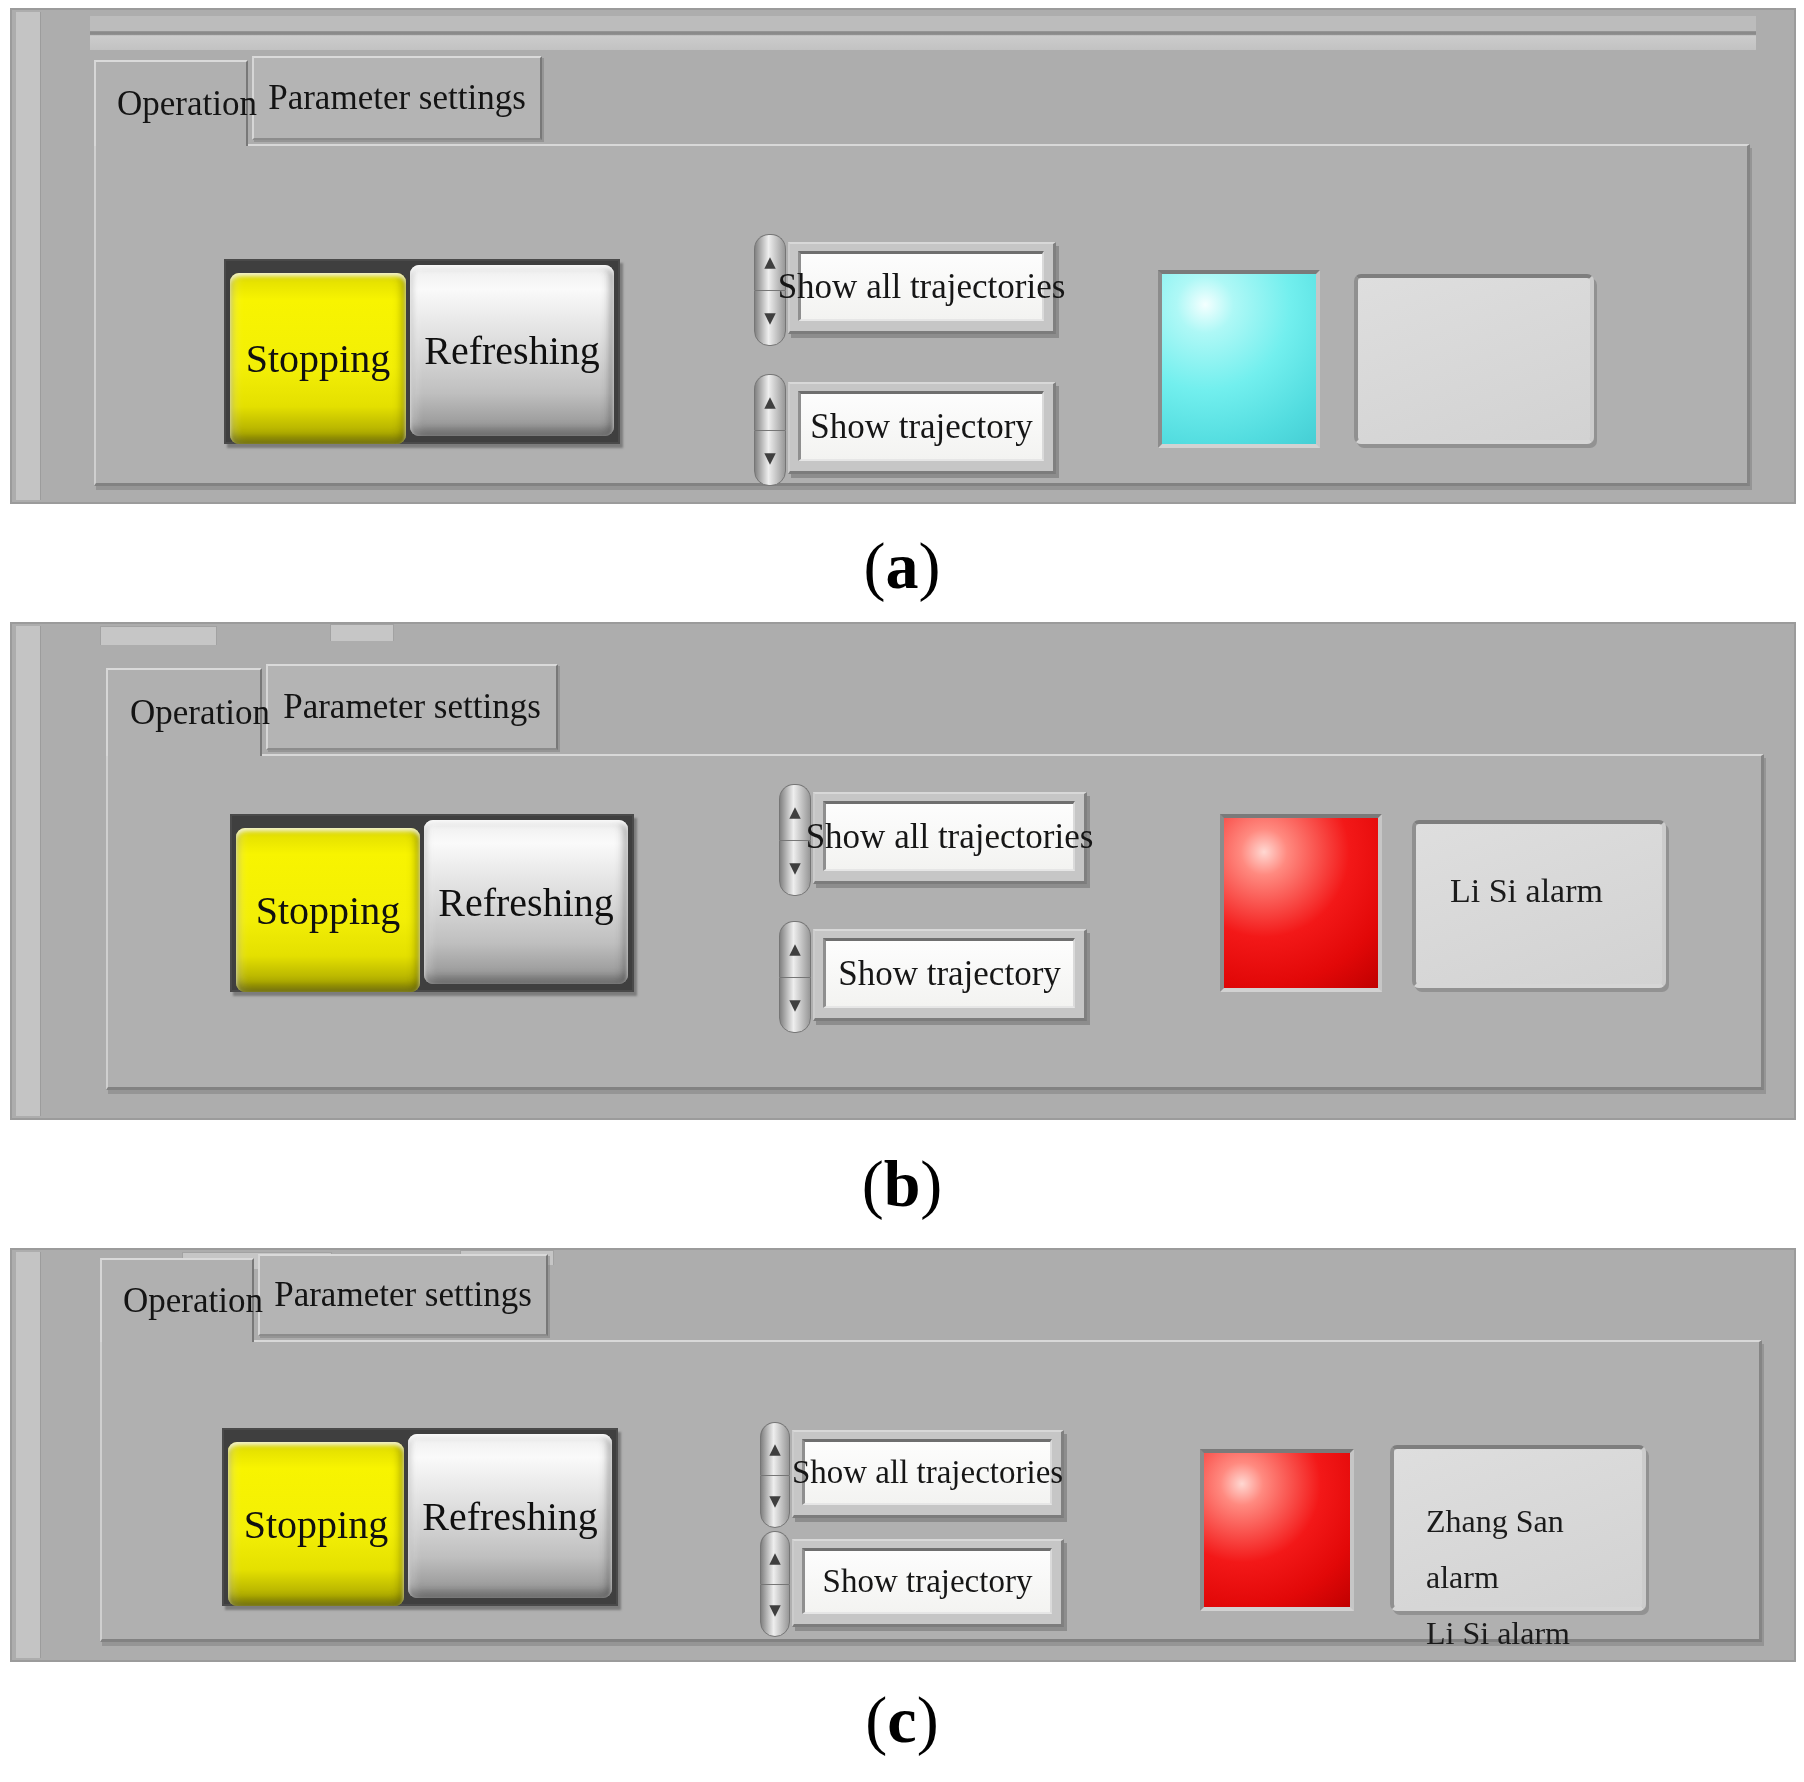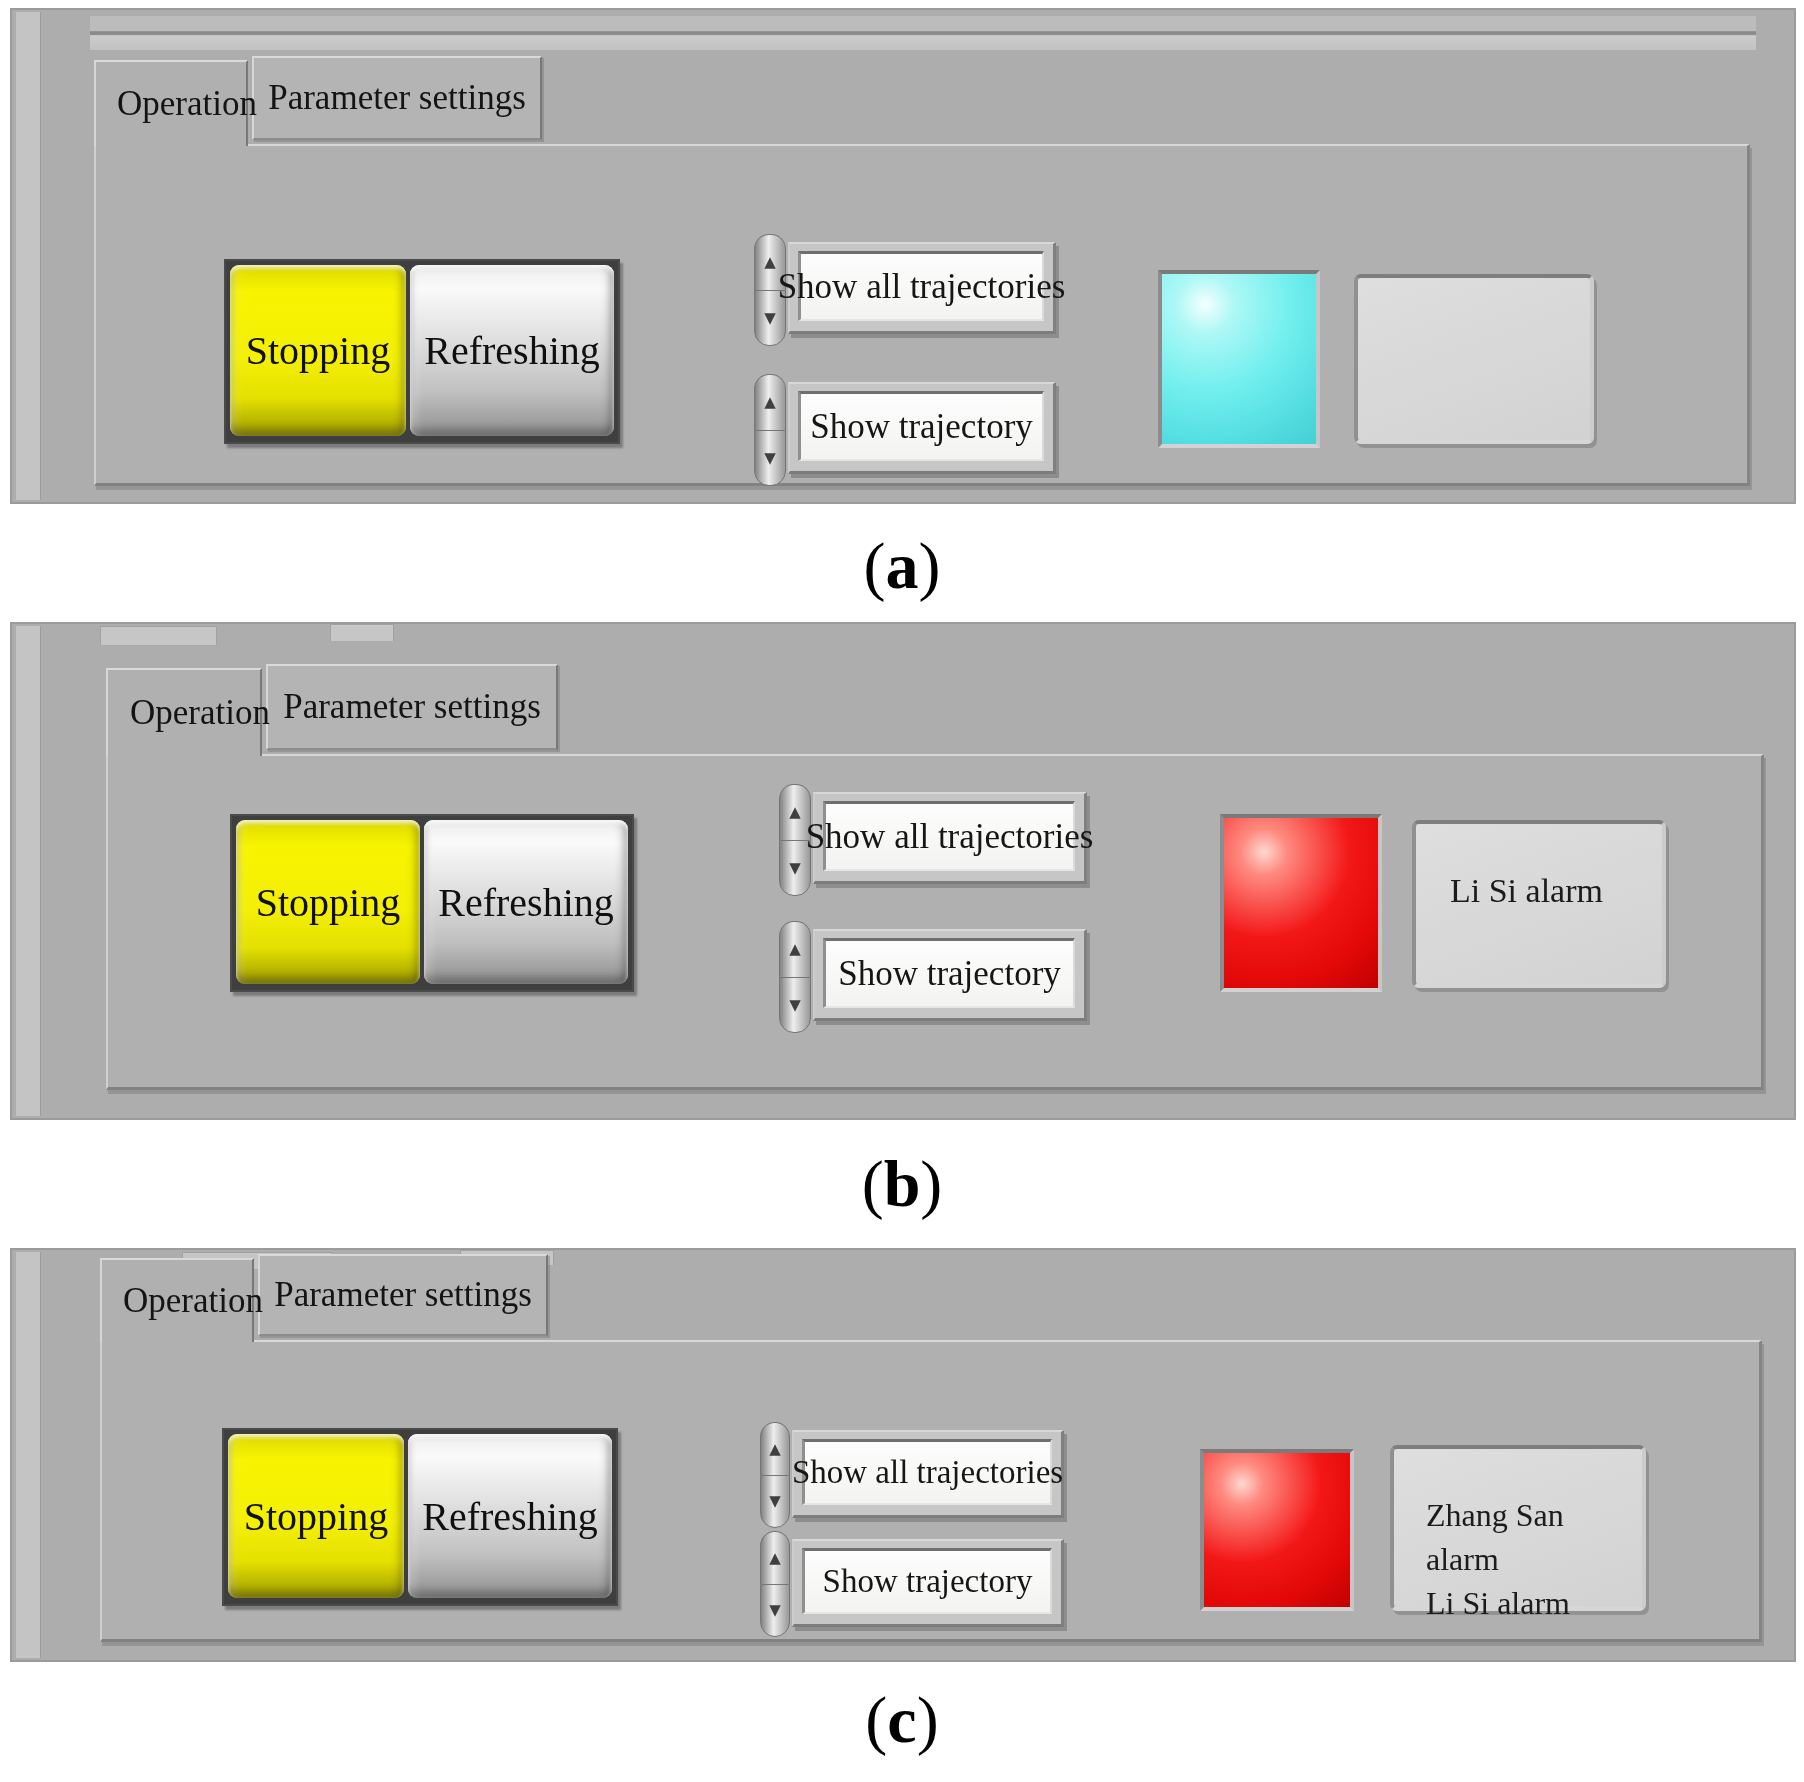--- a/index.html
+++ b/index.html
@@ -43,20 +43,21 @@
     box-shadow:3px 4px 2px rgba(90,90,90,.6);
   }
   .btn {
     position:absolute; display:flex; align-items:center; justify-content:center;
     font-size:40px; color:#101010; border-radius:9px; box-sizing:border-box;
   }
   .btn-yellow {
     background:linear-gradient(180deg,#dedA00 0%,#f8f400 16%,#f3ef06 55%,#e4e000 78%,#9d9a00 100%);
     box-shadow:inset 0 3px 4px rgba(255,255,255,.8), inset 0 -6px 9px rgba(70,70,0,.5),
                inset 5px 0 8px rgba(255,255,255,.3), inset -5px 0 8px rgba(70,70,0,.25);
+    margin-top:8px;
   }
   .btn-gray {
     background:linear-gradient(180deg,#ededed 0%,#fafafa 14%,#d4d4d4 55%,#bfbfbf 75%,#8e8e8e 100%);
     box-shadow:inset 0 3px 4px rgba(255,255,255,.9), inset 0 -6px 9px rgba(40,40,40,.4),
                inset 5px 0 8px rgba(255,255,255,.45), inset -5px 0 8px rgba(40,40,40,.25);
   }
   .spin {
     position:absolute; width:32px; display:flex; flex-direction:column; box-sizing:border-box;
   }
   .spin-half {
@@ -255,21 +256,21 @@
       <div class="spin-half spin-down">▼</div>
     </div>
     <div class="ddbox" style="left:690px;top:197px;width:272px;height:88px;">
       <div class="ddfield" style="font-size:33px;">Show trajectory</div>
     </div>
 
     <div class="led led-red" style="left:1098px;top:107px;width:154px;height:162px;">
       <div class="led-fill"></div>
     </div>
 
-    <div class="txtbox" style="left:1288px;top:103px;width:256px;height:166px;font-size:32px;line-height:44px;">
+    <div class="txtbox" style="left:1288px;top:103px;width:256px;height:166px;font-size:32px;line-height:56px;">
       <div class="txtbox-inner" style="top:44px;left:32px;">
         <div>Zhang San alarm</div>
         <div>Li Si alarm</div>
       </div>
     </div>
   </div>
 </section>
 
 <div class="caption" style="top:1672px;">
   <span class="paren">(</span><span class="letter">c</span><span class="paren">)</span>

